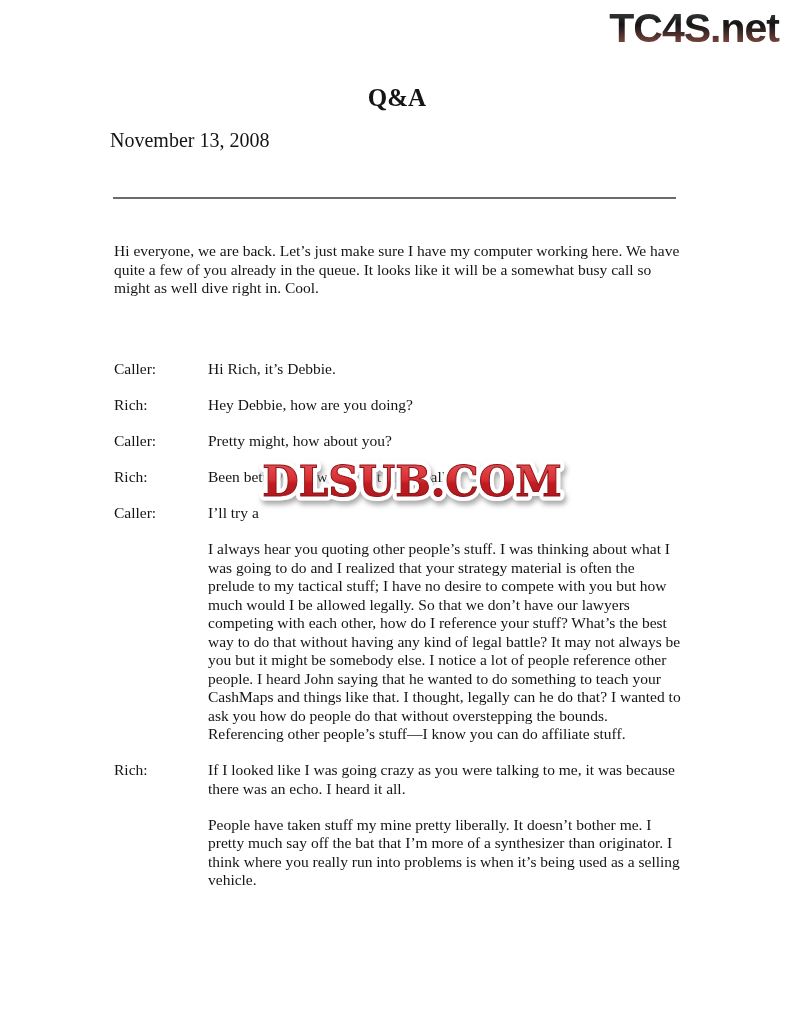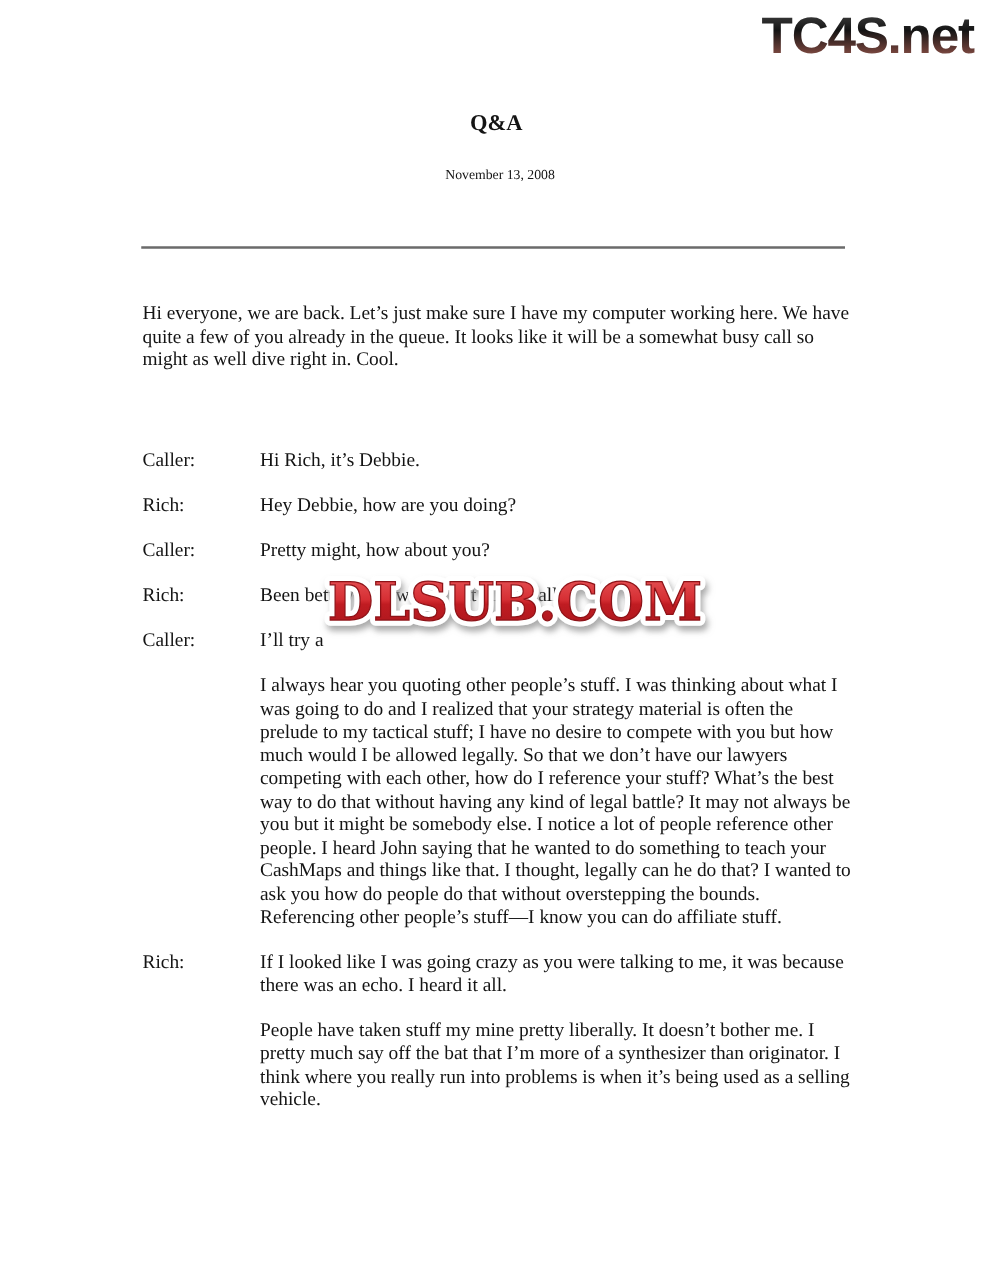--- a/index.html
+++ b/index.html
@@ -13,25 +13,25 @@
     color:#141414;
     overflow:hidden;
   }
 
   
   .logo-top { position:absolute; top:3px; right:8px; }
 
   
   .doc-title {
     position:absolute; top:86px; left:114px; width:566px;
-    text-align:center; font-size:18px; font-weight:bold; line-height:24px;
+    text-align:center; font-size:25px; font-weight:bold; line-height:24px;
   }
   .doc-date {
-    position:absolute; top:131px; left:117px; width:566px;
-    text-align:center; font-size:11px;
+    position:absolute; top:131px; left:110px; width:566px;
+    font-size:20px;
   }
 
   .rule {
     position:absolute; top:197px; left:113px; width:563px; height:0;
     border-top:2px solid #6b6b6b;
   }
 
   .intro {
     position:absolute; top:242px; left:114px; width:568px;
   }

